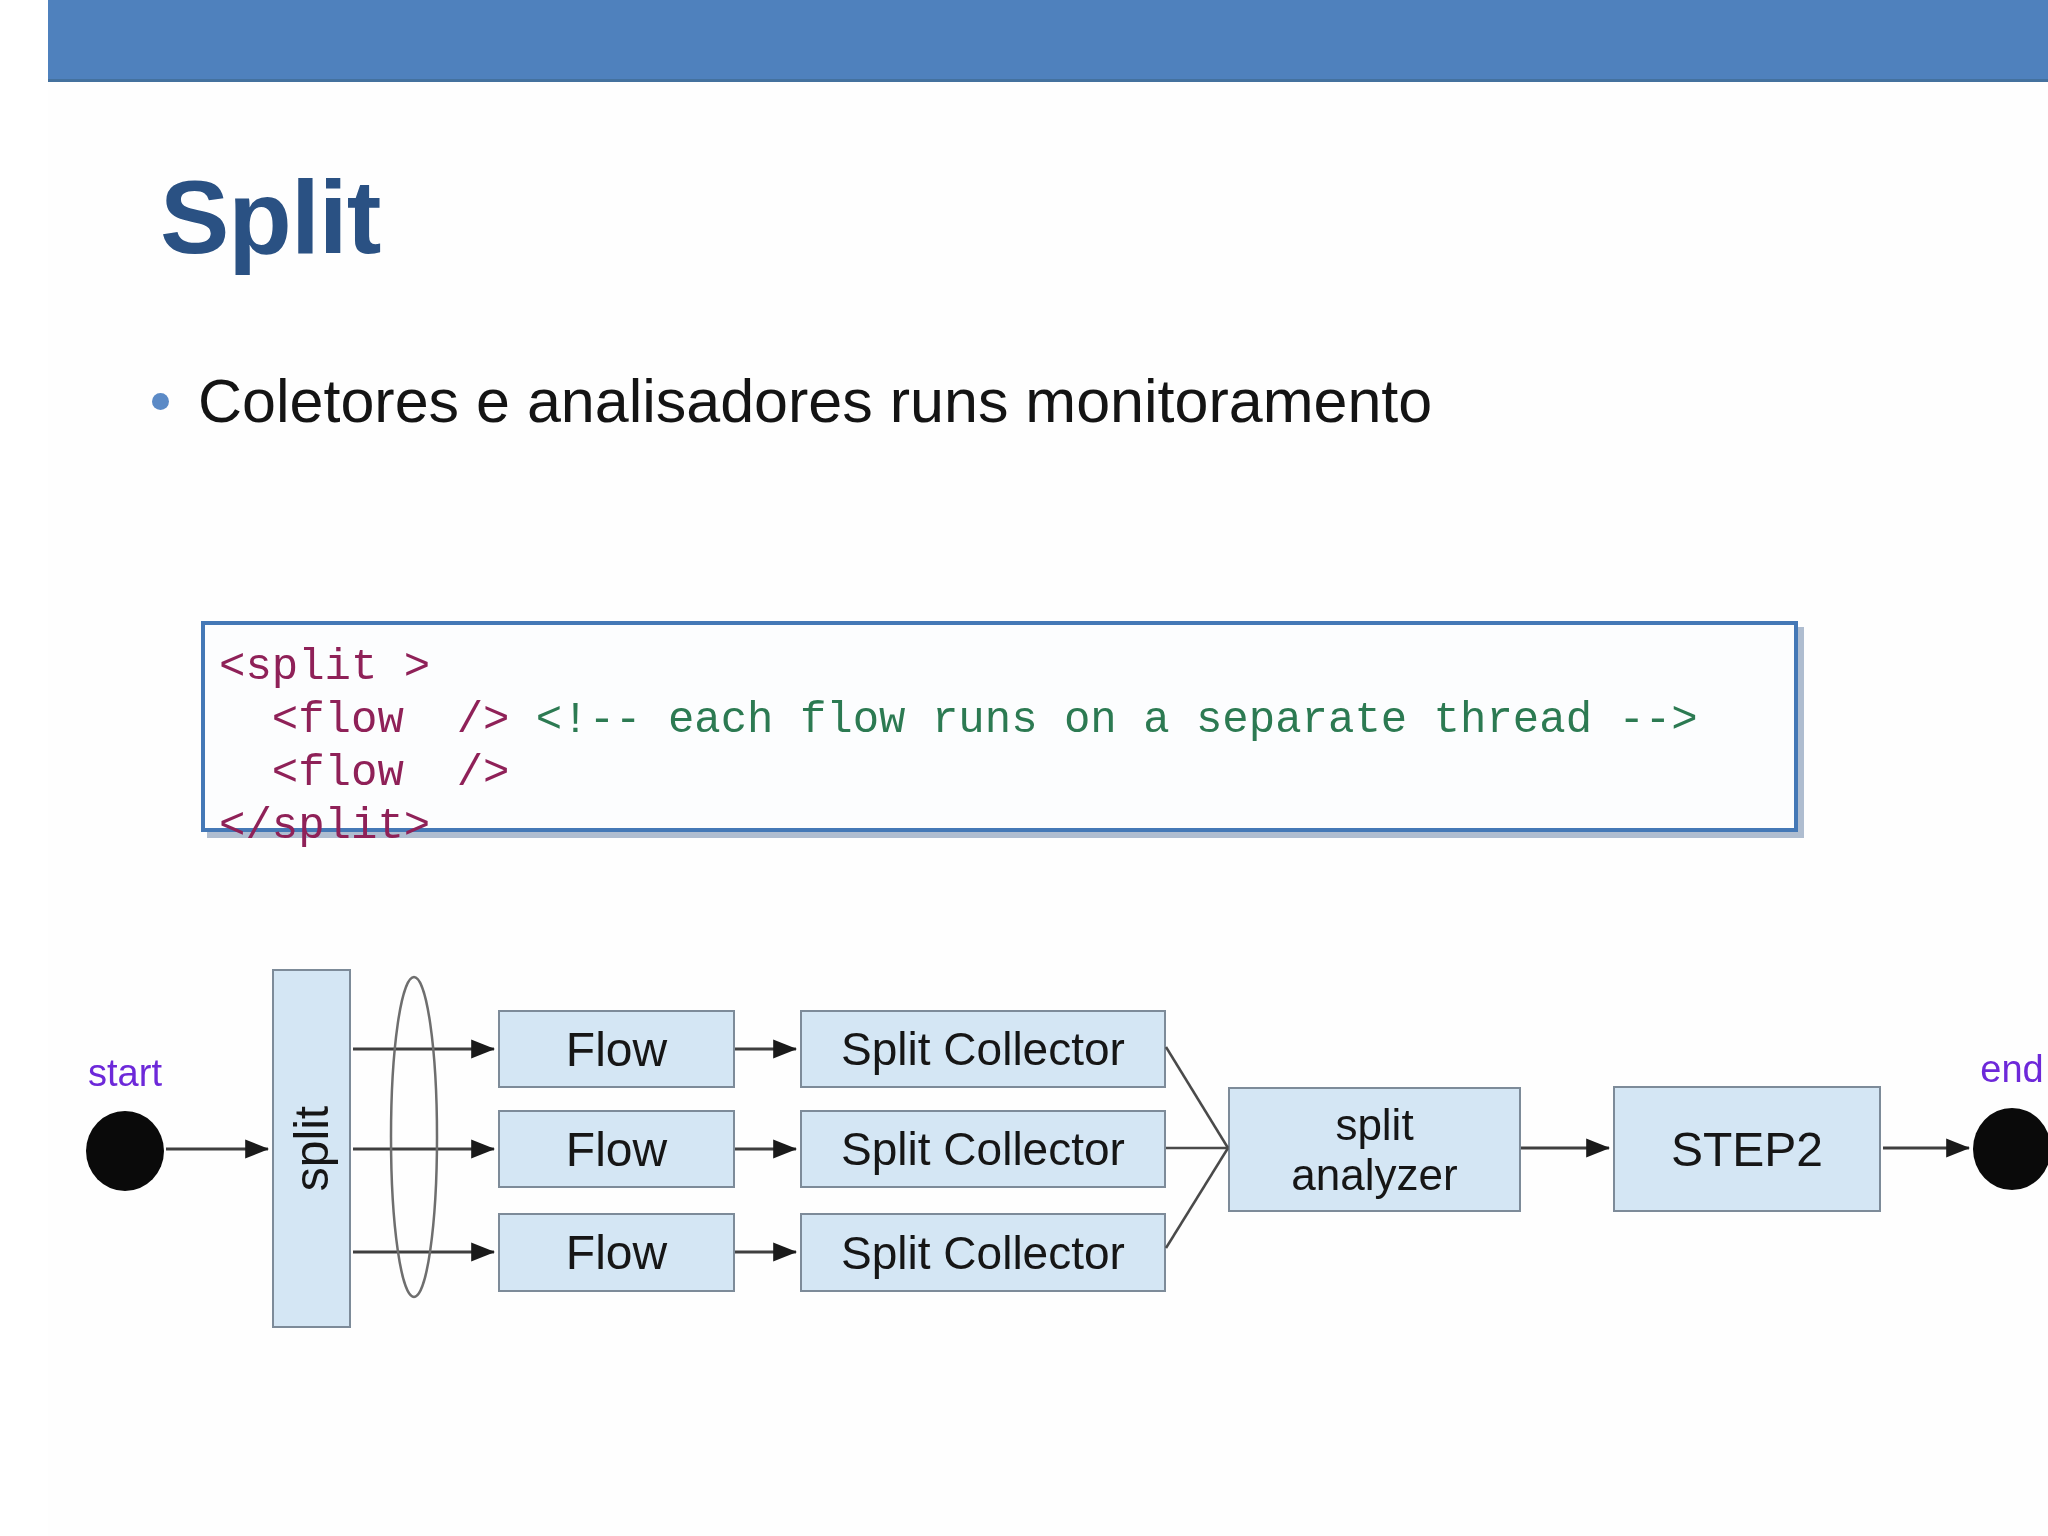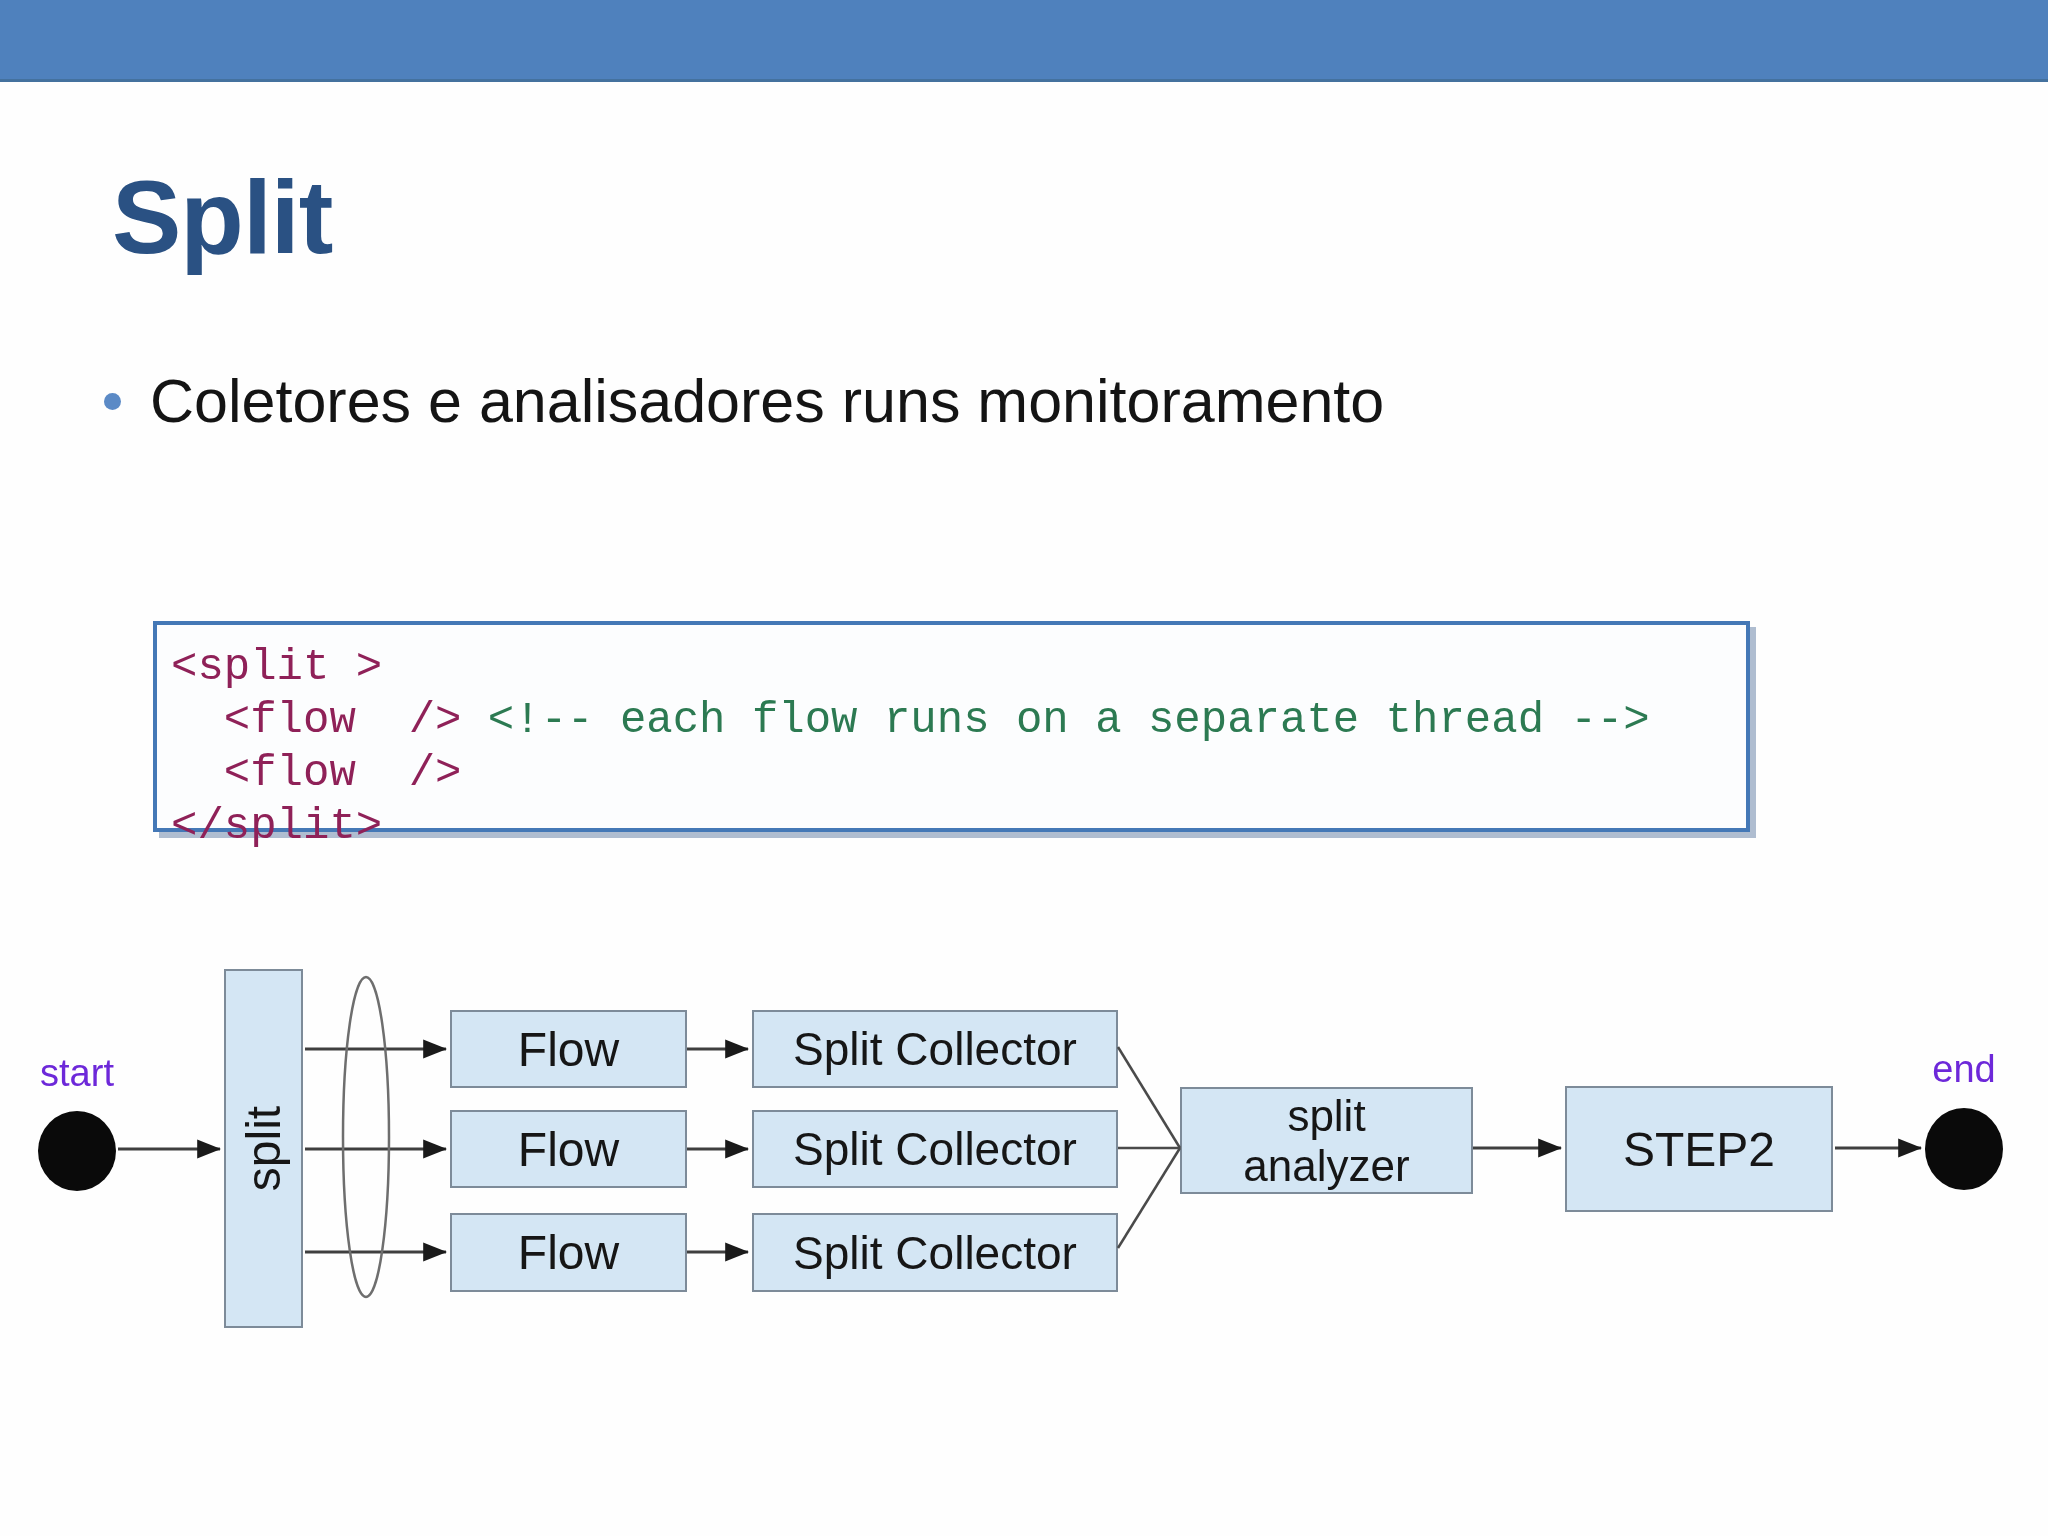--- a/index.html
+++ b/index.html
@@ -3,21 +3,21 @@
 <meta charset="utf-8">
 <style>
   * { margin:0; padding:0; box-sizing:border-box; }
   html,body { width:2048px; height:1536px; }
   body {
     font-family:"Liberation Sans", sans-serif;
     background:#ffffff;
     position:relative;
     overflow:hidden;
   }
-  .slide { position:absolute; inset:0; background:#fefefe; }
+  .slide { position:absolute; inset:0; background:#fefefe;margin-left:48px; }
 
   
   .topbar {
     position:absolute; left:0; top:0; width:2048px; height:82px;
     background:#4f81bd; border-bottom:3px solid #44719e;
   }
 
   
   .title {
     position:absolute; left:112px; top:160px;
@@ -62,21 +62,21 @@
     color:#161616; text-align:center;
   }
   .node-split   { left:224px; top:969px;  width:79px;  height:359px; }
   .split-label  { transform:rotate(-90deg); white-space:nowrap; font-size:48px; }
   .node-flow-0  { left:450px; top:1010px; width:237px; height:78px;  font-size:48px; }
   .node-flow-1  { left:450px; top:1110px; width:237px; height:78px;  font-size:48px; }
   .node-flow-2  { left:450px; top:1213px; width:237px; height:79px;  font-size:48px; }
   .node-coll-0  { left:752px; top:1010px; width:366px; height:78px;  font-size:46px; }
   .node-coll-1  { left:752px; top:1110px; width:366px; height:78px;  font-size:46px; }
   .node-coll-2  { left:752px; top:1213px; width:366px; height:79px;  font-size:46px; }
-  .node-analyzer{ left:1180px; top:1087px; width:293px; height:107px; font-size:44px; line-height:1.12; padding:0 30px; }
+  .node-analyzer{ left:1180px; top:1087px; width:293px; height:125px; font-size:44px; line-height:1.12; padding:0 30px; }
   .node-step2   { left:1565px; top:1086px; width:268px; height:126px; font-size:48px; }
 
   .endpoint-label {
     position:absolute; z-index:2; width:140px; text-align:center;
     font-size:38px; color:#6d28d9;
   }
   .label-start { left:7px;    top:1052px; }
   .label-end   { left:1894px; top:1048px; }
 </style>
 </head>

